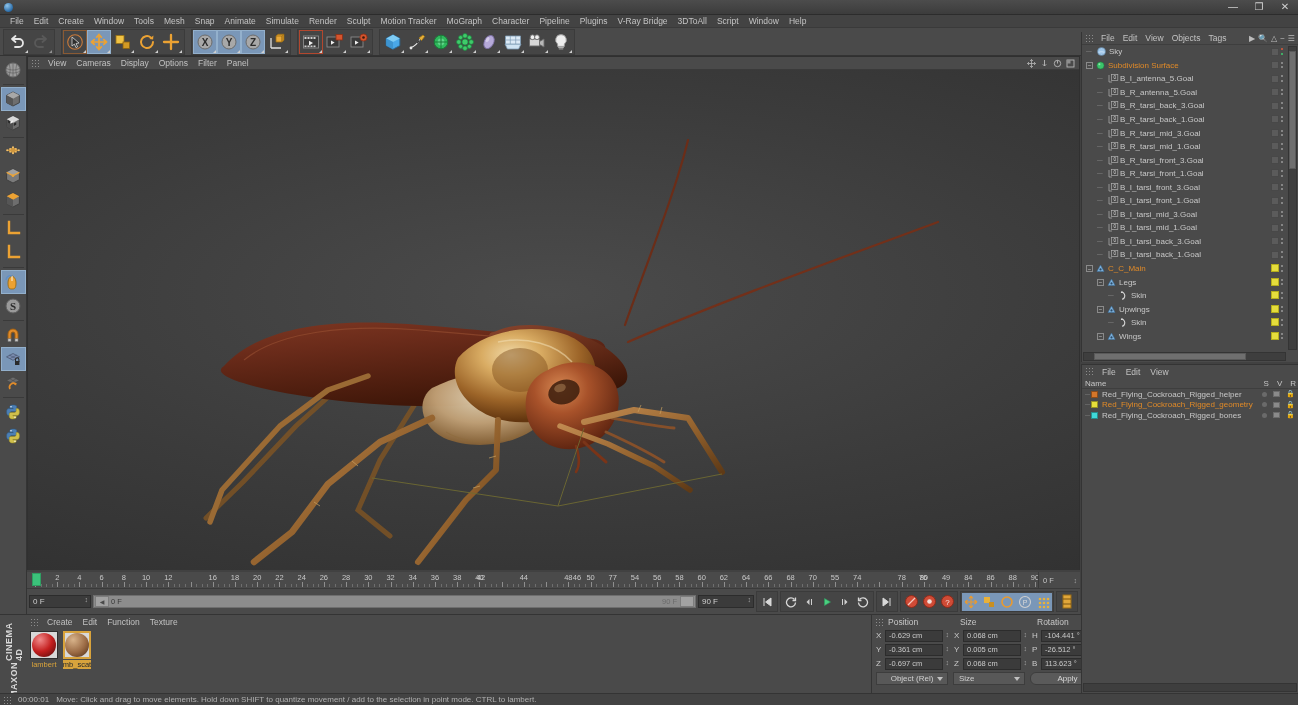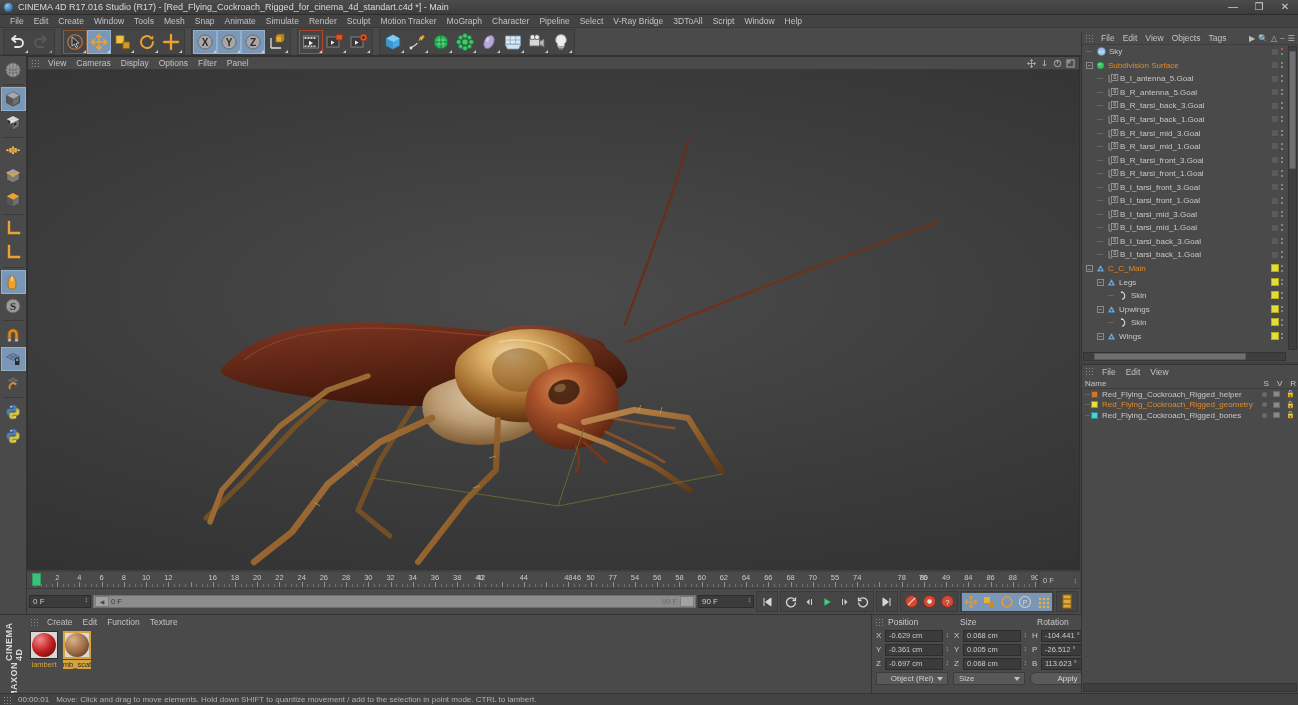--- a/index.html
+++ b/index.html
@@ -267,21 +267,20 @@
 
   svg { display:block; }
 </style>
 </head>
 <body>
 
 <div id="app">
 
   <div class="titlebar">
     <div class="tb-icon"></div>
-    <div class="tb-title">CINEMA 4D R17.016 Studio (R17) - [Red_Flying_Cockroach_Rigged_for_cinema_4d_standart.c4d *] - Main</div>
     <div class="tb-spacer"></div>
     <div class="tb-btns">
       <div class="tb-btn">—</div>
       <div class="tb-btn">❐</div>
       <div class="tb-btn close">✕</div>
     </div>
   </div>
 
   <div class="menubar" id="menubar">
       <div class="mi">File</div>
@@ -292,21 +291,21 @@
       <div class="mi">Mesh</div>
       <div class="mi">Snap</div>
       <div class="mi">Animate</div>
       <div class="mi">Simulate</div>
       <div class="mi">Render</div>
       <div class="mi">Sculpt</div>
       <div class="mi">Motion Tracker</div>
       <div class="mi">MoGraph</div>
       <div class="mi">Character</div>
       <div class="mi">Pipeline</div>
-      <div class="mi">Select</div>
+      <div class="mi">Plugins</div>
       <div class="mi">V-Ray Bridge</div>
       <div class="mi">3DToAll</div>
       <div class="mi">Script</div>
       <div class="mi">Window</div>
       <div class="mi">Help</div>
     </div>
 
   <div class="toolbar">
     <div id="toolbar-groups" style="display:flex;align-items:center;">
         <div class="tgroup">

